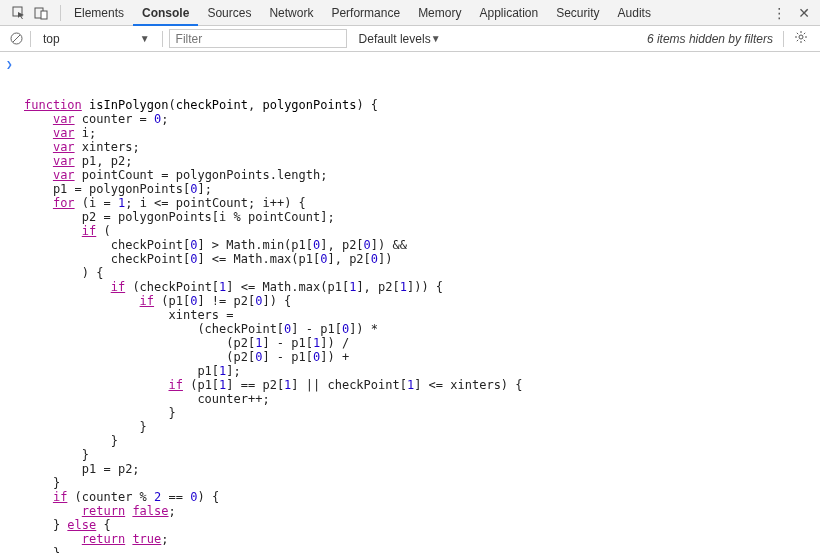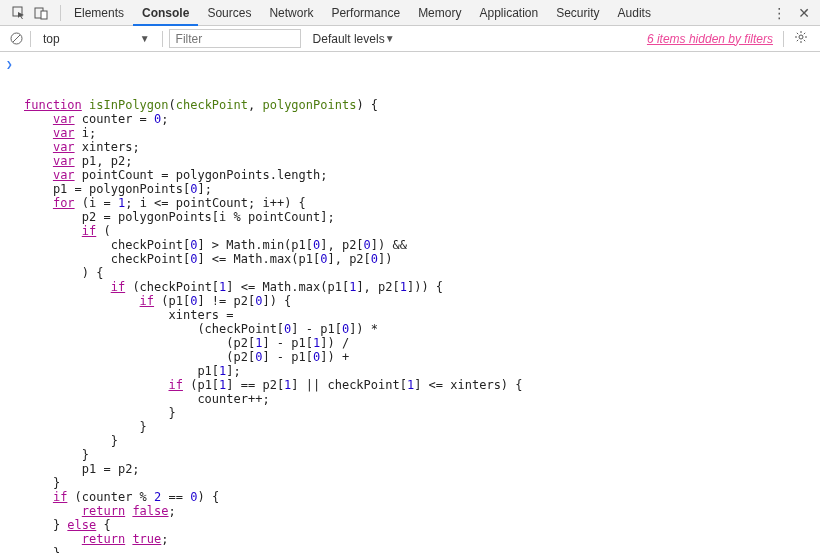--- a/index.html
+++ b/index.html
@@ -73,37 +73,36 @@
     cursor: default;
     color: #333;
   }
   .context-select .arrow { color: #555; font-size: 10px; }
   .filter-input {
     border: 1px solid #ccc;
     height: 19px;
     padding: 0 6px;
     font-size: 12px;
     color: #999;
-    width: 132px;
+    width: 178px;
     background: #fff;
     font-family: inherit;
   }
   .levels-select {
     display: flex; align-items: center;
     padding: 0 6px;
     color: #333;
     cursor: default;
   }
   .levels-select .arrow { font-size: 10px; color: #555; }
   .hidden-info {
     margin-left: auto;
-    color: #ec4899;
+    color: #404040;
     font-style: italic;
     padding-right: 4px;
-    text-decoration: underline;
   }
   .gear {
     padding: 0 4px;
     color: #555;
   }
   .console-body {
     font-family: Consolas, Menlo, monospace;
     font-size: 12px;
     line-height: 14px;
     padding: 4px 0 4px 2px;
@@ -115,21 +114,21 @@
     position: absolute;
     left: 6px;
     top: 6px;
     color: #367cf1;
     font-size: 11px;
   }
   .code-wrap {
     padding-left: 22px;
   }
   .kw { color: #aa0d91; text-decoration: underline; }   
-  .fn { color: #4d7c0f; }
+  .fn { color: #000000; }
   .num { color: #1c00cf; }
   .pun { color: #222; } 
 </style>
 </head>
 <body>
 
 <div class="tab-bar">
   <div class="tab-bar-icons">
     <span>
       <svg width="14" height="14" viewBox="0 0 14 14">

